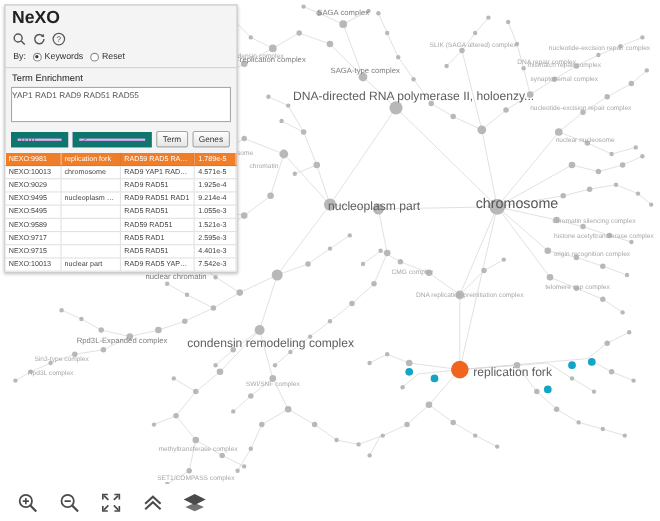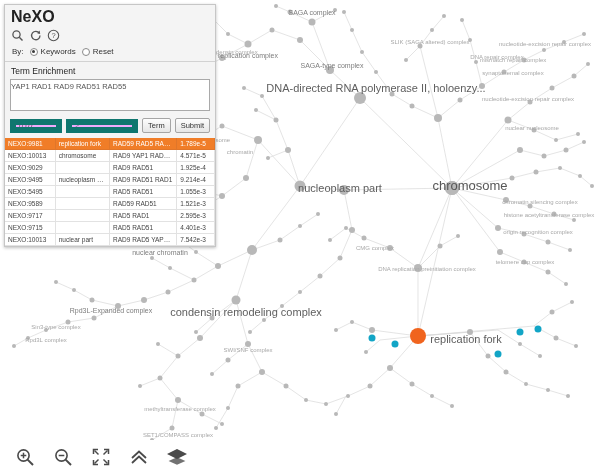--- a/index.html
+++ b/index.html
@@ -690,21 +690,21 @@
   <div class="panel-sep"></div>
 
   <div id="term-enrichment-label">Term Enrichment</div>
 
   <textarea id="term-textarea" style="">YAP1 RAD1 RAD9 RAD51 RAD55</textarea>
 
   <div class="thresh-row">
     <input id="thresh-pvalue" type="text" value="0.01" style="">
     <input id="thresh-count" type="text" value="2" style="">
     <button class="small-btn">Term</button>
-    <button class="small-btn">Submit</button>
+    <button class="small-btn">Genes</button>
   </div>
 
   <table id="results-table">
     <tbody>
       <tr class="selected">
         <td class="col-id">NEXO:9981</td>
         <td class="col-name">replication fork</td>
         <td class="col-genes">RAD59 RAD5 RAD51 RAD1</td>
         <td class="col-p">1.789e-5</td>
       </tr>

